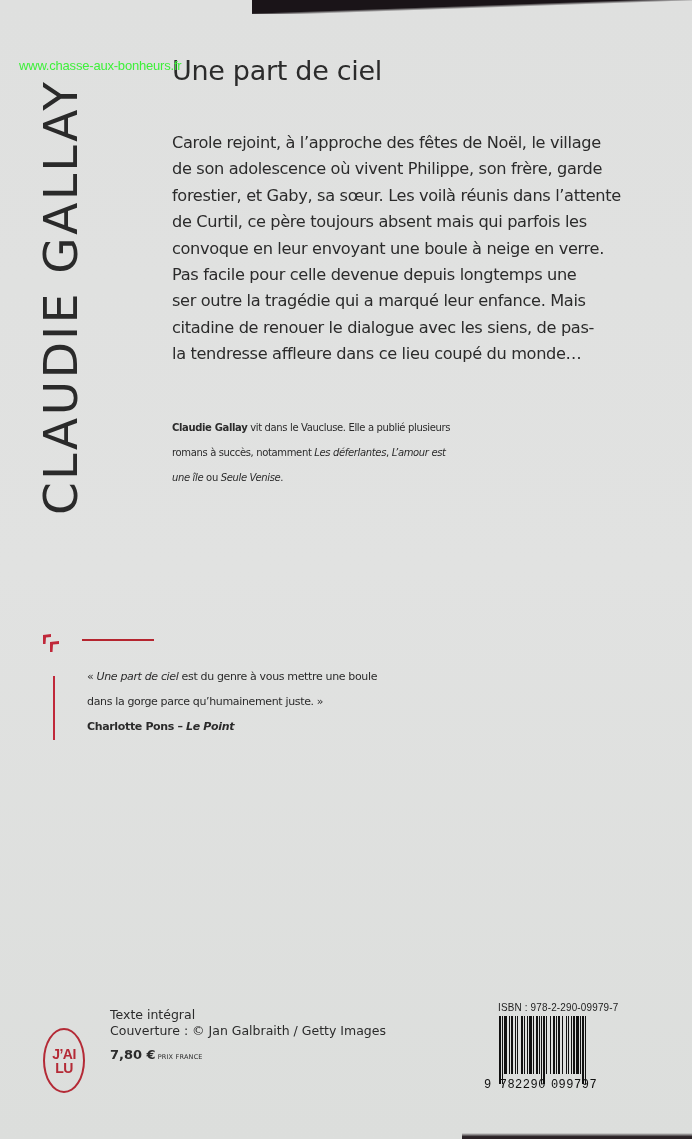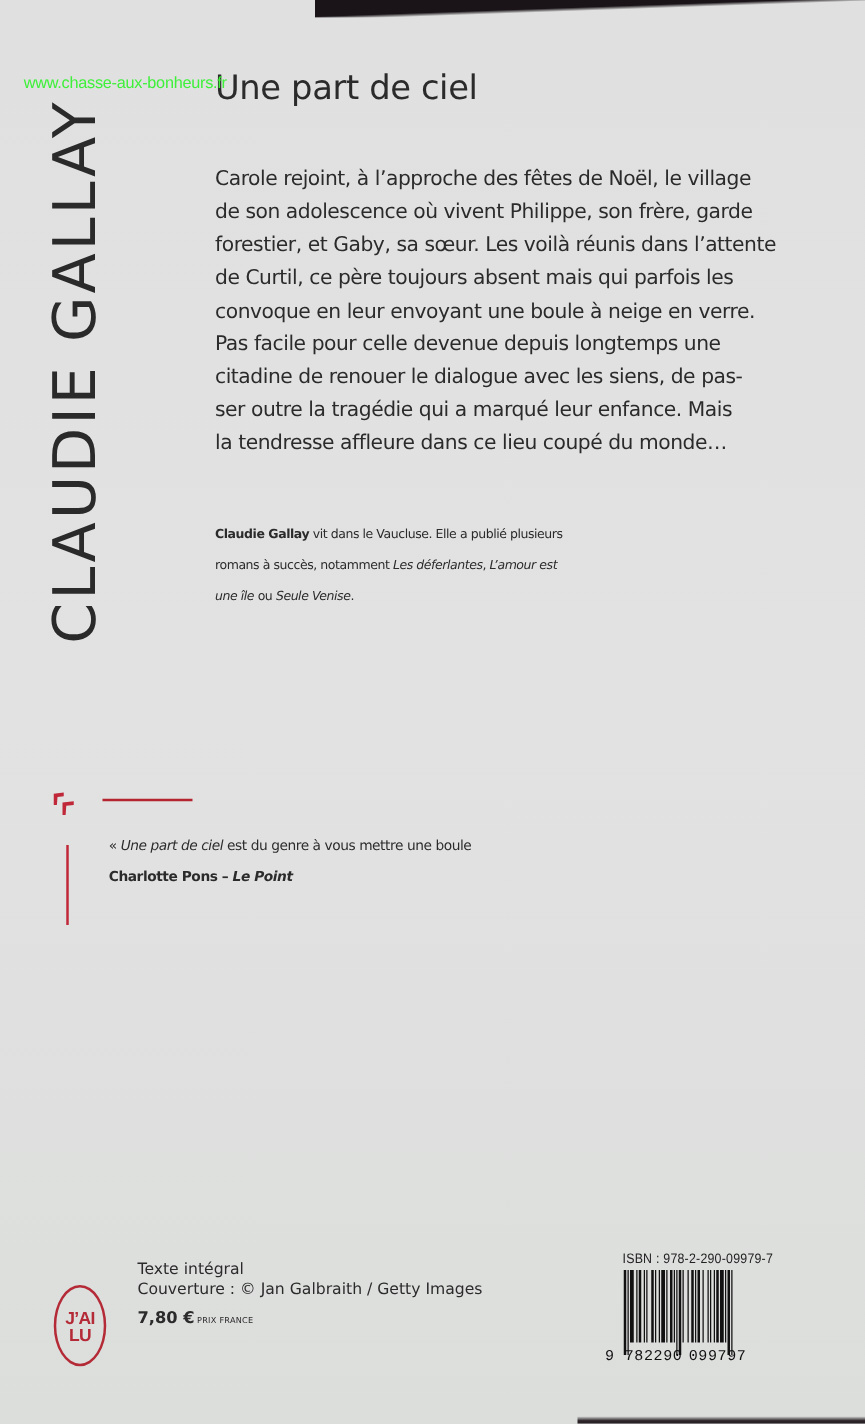--- a/index.html
+++ b/index.html
@@ -116,40 +116,41 @@
 
   <div class="title">Une part de ciel</div>
 
   <div class="blurb">
     <span class="line">Carole rejoint, à l’approche des fêtes de Noël, le village</span>
     <span class="line">de son adolescence où vivent Philippe, son frère, garde</span>
     <span class="line">forestier, et Gaby, sa sœur. Les voilà réunis dans l’attente</span>
     <span class="line">de Curtil, ce père toujours absent mais qui parfois les</span>
     <span class="line">convoque en leur envoyant une boule à neige en verre.</span>
     <span class="line">Pas facile pour celle devenue depuis longtemps une</span>
+    <span class="line">ser outre la tragédie qui a marqué leur enfance. Mais</span>
     <span class="line">citadine de renouer le dialogue avec les siens, de pas-</span>
-    <span class="line">ser outre la tragédie qui a marqué leur enfance. Mais</span>
     <span class="line">la tendresse affleure dans ce lieu coupé du monde…</span>
   </div>
 
   <div class="bio">
     <span class="line"><b>Claudie Gallay</b><span> vit dans le Vaucluse. Elle a publié plusieurs</span></span>
     <span class="line"><span>romans à succès, notamment </span><i>Les déferlantes</i><span>, </span><i>L’amour est</i></span>
     <span class="line"><i>une île</i><span> ou </span><i>Seule Venise</i><span>.</span></span>
   </div>
 
   <svg class="quote-mark" viewBox="0 0 22 22">
     <path d="M1 2 L9 1 L9 4 L4 4.5 L3.5 11 L1 11 Z" fill="#c0283a"></path>
     <path d="M8 9 L17 8 L17 11 L11 11.5 L10.5 19 L8 19 Z" fill="#c0283a"></path>
   </svg>
   <div class="quote-rule"></div>
   <div class="quote-bar"></div>
 
   <div class="quote">
     <span class="line"><span>« </span><i>Une part de ciel</i><span> est du genre à vous mettre une boule</span></span>
+    <span class="line">dans la gorge parce qu’humainement juste. »</span>
     <span class="line"><b>Charlotte Pons – </b><b><i>Le Point</i></b></span>
   </div>
 
   <div class="logo">
     <span>J’AI</span>
     <span>LU</span>
   </div>
 
   <div class="price">
     <span>7,80 €</span><span class="small">PRIX FRANCE</span>

